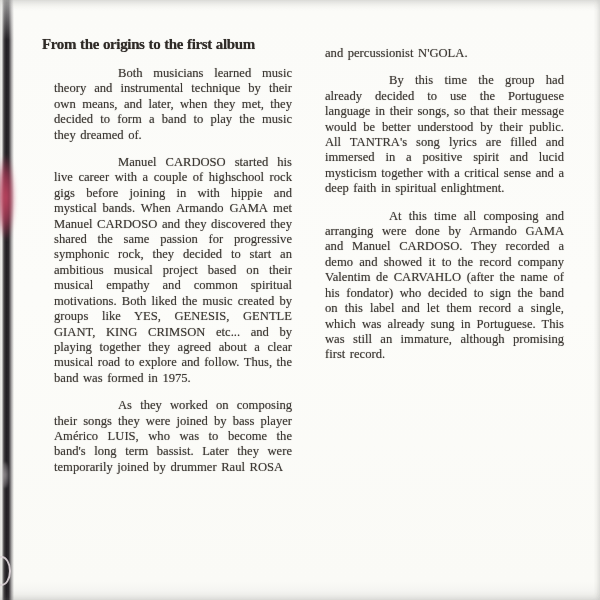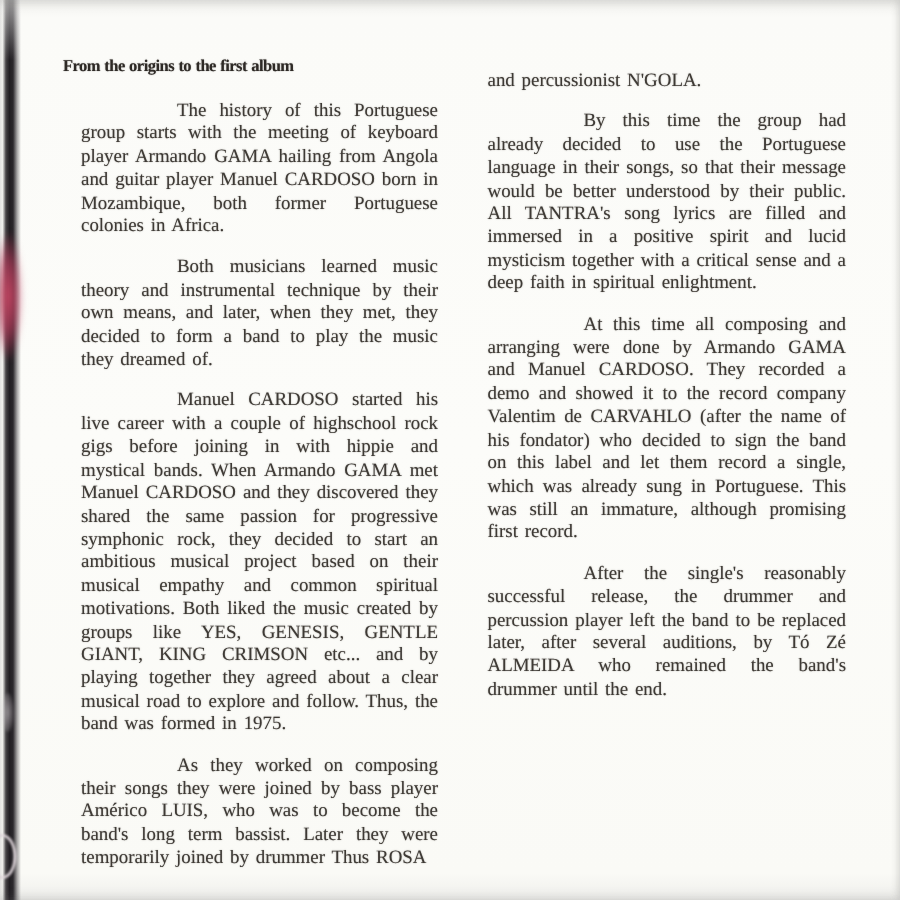--- a/index.html
+++ b/index.html
@@ -84,21 +84,21 @@
     font-size: 12.6px;
     line-height: 15.4px;
     text-align: justify;
     word-spacing: 1.4px;
     text-shadow: 0 0 0.9px rgba(66,60,55,0.55);
   }
   .col-left  { left: 42px;  width: 262px; }
   .col-right { left: 313px; width: 263px; top: 34px; }
   h1.heading {
     margin: 0 0 11px 0;
-    font-size: 11px;
+    font-size: 15px;
     line-height: 19px;
     font-weight: 700;
     letter-spacing: -0.35px;
     word-spacing: 0.5px;
     color: #2e2a26;
     text-align: left;
     text-shadow: 0 0 0.8px rgba(46,42,38,0.6);
   }
   p.para {
     margin: 12px;
@@ -115,26 +115,24 @@
 
   <div class="spine">
     <div class="spine-soft-top"></div>
   </div>
   <div class="spine-red"></div>
   <div class="spine-light-spot"></div>
   <div class="spine-ring"></div>
 
   <div class="col col-left">
     <h1 class="heading">From the origins to the first album</h1>
-    <p class="para">The history of this Portuguese group starts with the meeting of keyboard player Armando GAMA hailing from Angola and guitar player Manuel CARDOSO born in Mozambique, both former Portuguese colonies in Africa.</p>
     <p class="para">Both musicians learned music theory and instrumental technique by their own means, and later, when they met, they decided to form a band to play the music they dreamed of.</p>
     <p class="para">Manuel CARDOSO started his live career with a couple of highschool rock gigs before joining in with hippie and mystical bands. When Armando GAMA met Manuel CARDOSO and they discovered they shared the same passion for progressive symphonic rock, they decided to start an ambitious musical project based on their musical empathy and common spiritual motivations. Both liked the music created by groups like YES, GENESIS, GENTLE GIANT, KING CRIMSON etc... and by playing together they agreed about a clear musical road to explore and follow. Thus, the band was formed in 1975.</p>
-    <p class="para">As they worked on composing their songs they were joined by bass player Américo LUIS, who was to become the band's long term bassist. Later they were temporarily joined by drummer Thus ROSA</p>
+    <p class="para">As they worked on composing their songs they were joined by bass player Américo LUIS, who was to become the band's long term bassist. Later they were temporarily joined by drummer Raul ROSA</p>
   </div>
 
   <div class="col col-right">
     <p class="para no-indent">and percussionist N'GOLA.</p>
     <p class="para">By this time the group had already decided to use the Portuguese language in their songs, so that their message would be better understood by their public. All TANTRA's song lyrics are filled and immersed in a positive spirit and lucid mysticism together with a critical sense and a deep faith in spiritual enlightment.</p>
     <p class="para">At this time all composing and arranging were done by Armando GAMA and Manuel CARDOSO. They recorded a demo and showed it to the record company Valentim de CARVAHLO (after the name of his fondator) who decided to sign the band on this label and let them record a single, which was already sung in Portuguese. This was still an immature, although promising first record.</p>
-    <p class="para">After the single's reasonably successful release, the drummer and percussion player left the band to be replaced later, after several auditions, by Tó Zé ALMEIDA who remained the band's drummer until the end.</p>
   </div>
 
 </div>
 
 </body></html>

